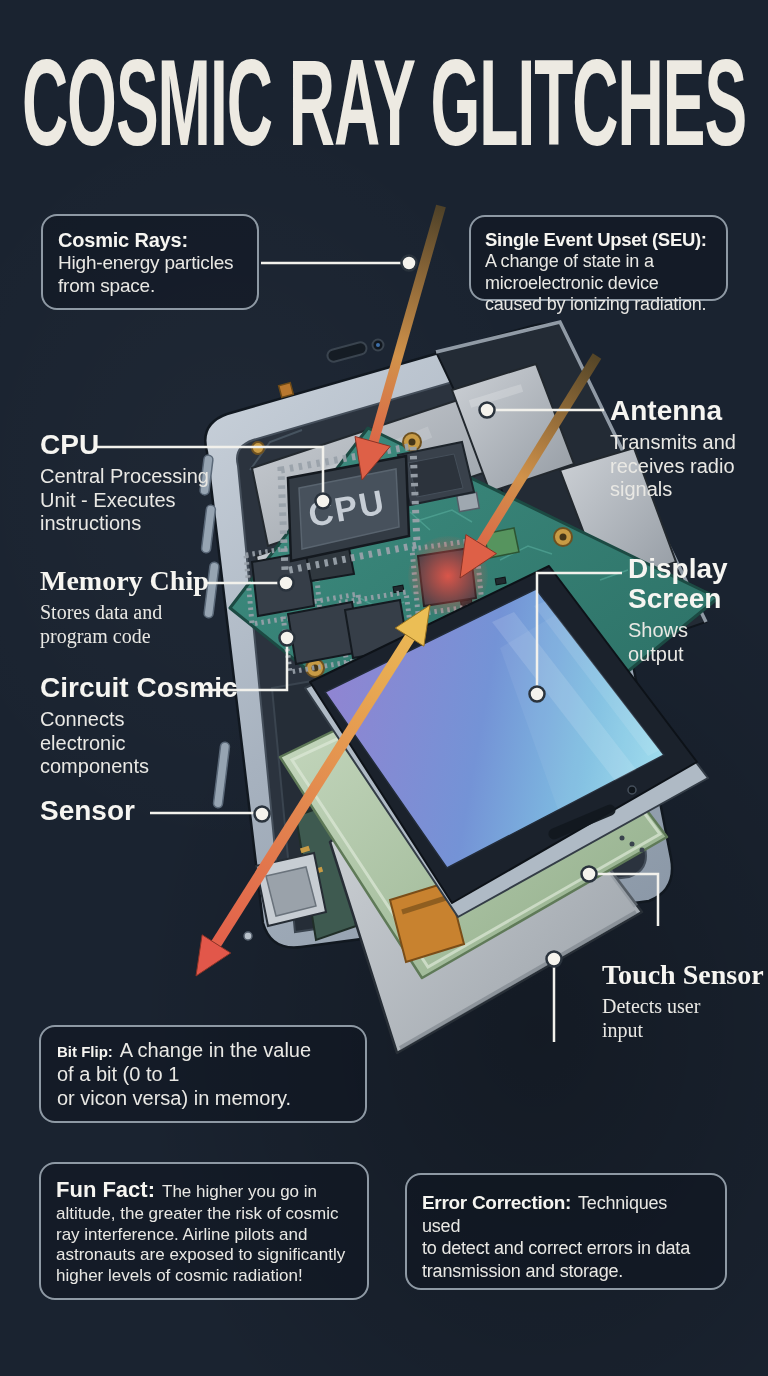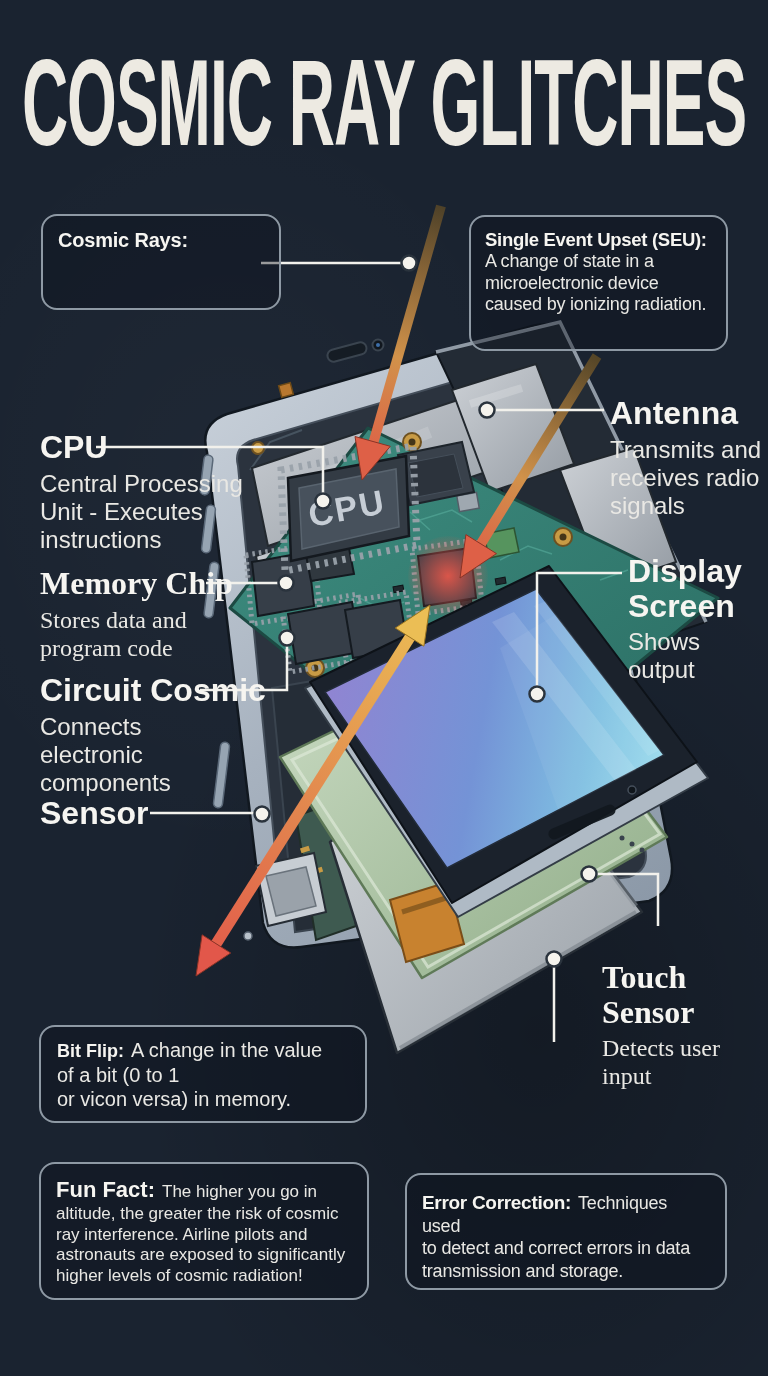--- a/index.html
+++ b/index.html
@@ -23,33 +23,33 @@
     line-height:1;transform:scaleY(1.9);transform-origin:center top;white-space:nowrap;
   }
   .ibox{
     position:absolute;z-index:3;border:2px solid var(--panel-border);border-radius:16px;
     background:rgba(11,17,25,0.38);color:var(--text-secondary);
   }
   .ibox-title{font-weight:bold;color:var(--text-primary);white-space:nowrap;}
   .ibox-title.block{display:block;}
   .ibox-title.inline{margin-right:7px;}
   .ibox-body{white-space:pre-line;}
-  .ibox--cosmic{left:41px;top:214px;width:240px;height:96px;padding:12px 15px;font-size:19px;line-height:1.2;letter-spacing:-0.2px;}
+  .ibox--cosmic{left:41px;top:214px;width:218px;height:96px;padding:12px 15px;font-size:19px;line-height:1.2;letter-spacing:-0.2px;}
   .ibox--cosmic .ibox-title{font-size:20px;}
-  .ibox--seu{left:469px;top:215px;width:259px;height:136px;padding:12px 14px;font-size:18px;line-height:1.2;letter-spacing:-0.2px;}
+  .ibox--seu{left:469px;top:215px;width:259px;height:86px;padding:12px 14px;font-size:18px;line-height:1.2;letter-spacing:-0.2px;}
   .ibox--seu .ibox-title{font-size:18.5px;letter-spacing:-0.3px;}
   .ibox--bitflip{left:39px;top:1025px;width:328px;height:98px;padding:11px 16px;font-size:20px;line-height:1.2;}
-  .ibox--bitflip .ibox-title{font-size:18px;}
+  .ibox--bitflip .ibox-title{font-size:15px;}
   .ibox--funfact{left:39px;top:1162px;width:330px;height:138px;padding:13px 15px;font-size:17px;line-height:1.22;}
   .ibox--funfact .ibox-title{font-size:22px;}
   .ibox--error{left:405px;top:1173px;width:322px;height:117px;padding:16px 15px;font-size:18px;line-height:1.25;letter-spacing:-0.2px;}
   .ibox--error .ibox-title{font-size:19px;letter-spacing:-0.3px;}
   .clabel{position:absolute;z-index:3;}
-  .clabel-title{font-size:32px;font-weight:bold;color:var(--text-primary);line-height:1.08;white-space:pre-line;}
-  .clabel-body{font-size:24px;color:var(--text-secondary);line-height:1.17;margin-top:5px;white-space:pre-line;}
+  .clabel-title{font-size:28px;font-weight:bold;color:var(--text-primary);line-height:1.08;white-space:pre-line;}
+  .clabel-body{font-size:20px;color:var(--text-secondary);line-height:1.17;margin-top:5px;white-space:pre-line;}
   .clabel--cpu{left:40px;top:430px;}
   .clabel--memory{left:40px;top:566px;font-family:Liberation Serif, serif;}
   .clabel--circuit{left:40px;top:673px;}
   .clabel--battery{left:40px;top:796px;}
   .clabel--antenna{left:610px;top:396px;}
   .clabel--display{left:628px;top:554px;}
   .clabel--touch{left:602px;top:960px;font-family:Liberation Serif, serif;}
   .clabel--shield{left:521px;top:1045px;}
   .clabel--shield .clabel-title{font-size:22px;}
 </style>
@@ -272,20 +272,22 @@
       <circle cx="262" cy="814" r="7.5"></circle>
       <circle cx="487" cy="410" r="7.5"></circle>
       <circle cx="537" cy="694" r="7.5"></circle>
       <circle cx="589" cy="874" r="7.5"></circle>
       <circle cx="554" cy="959" r="7.5"></circle>
     </g>
   </svg>
 
   <div class="ibox ibox--cosmic">
     <span class="ibox-title block">Cosmic Rays:</span>
+    <span class="ibox-body">High-energy particles
+from space.</span>
   </div>
   <div class="ibox ibox--seu">
     <span class="ibox-title block">Single Event Upset (SEU):</span>
     <span class="ibox-body">A change of state in a
 microelectronic device
 caused by ionizing radiation.</span>
   </div>
   <div class="ibox ibox--bitflip">
     <span class="ibox-title inline">Bit Flip:</span><span class="ibox-body">A change in the value
 of a bit (0 to 1

